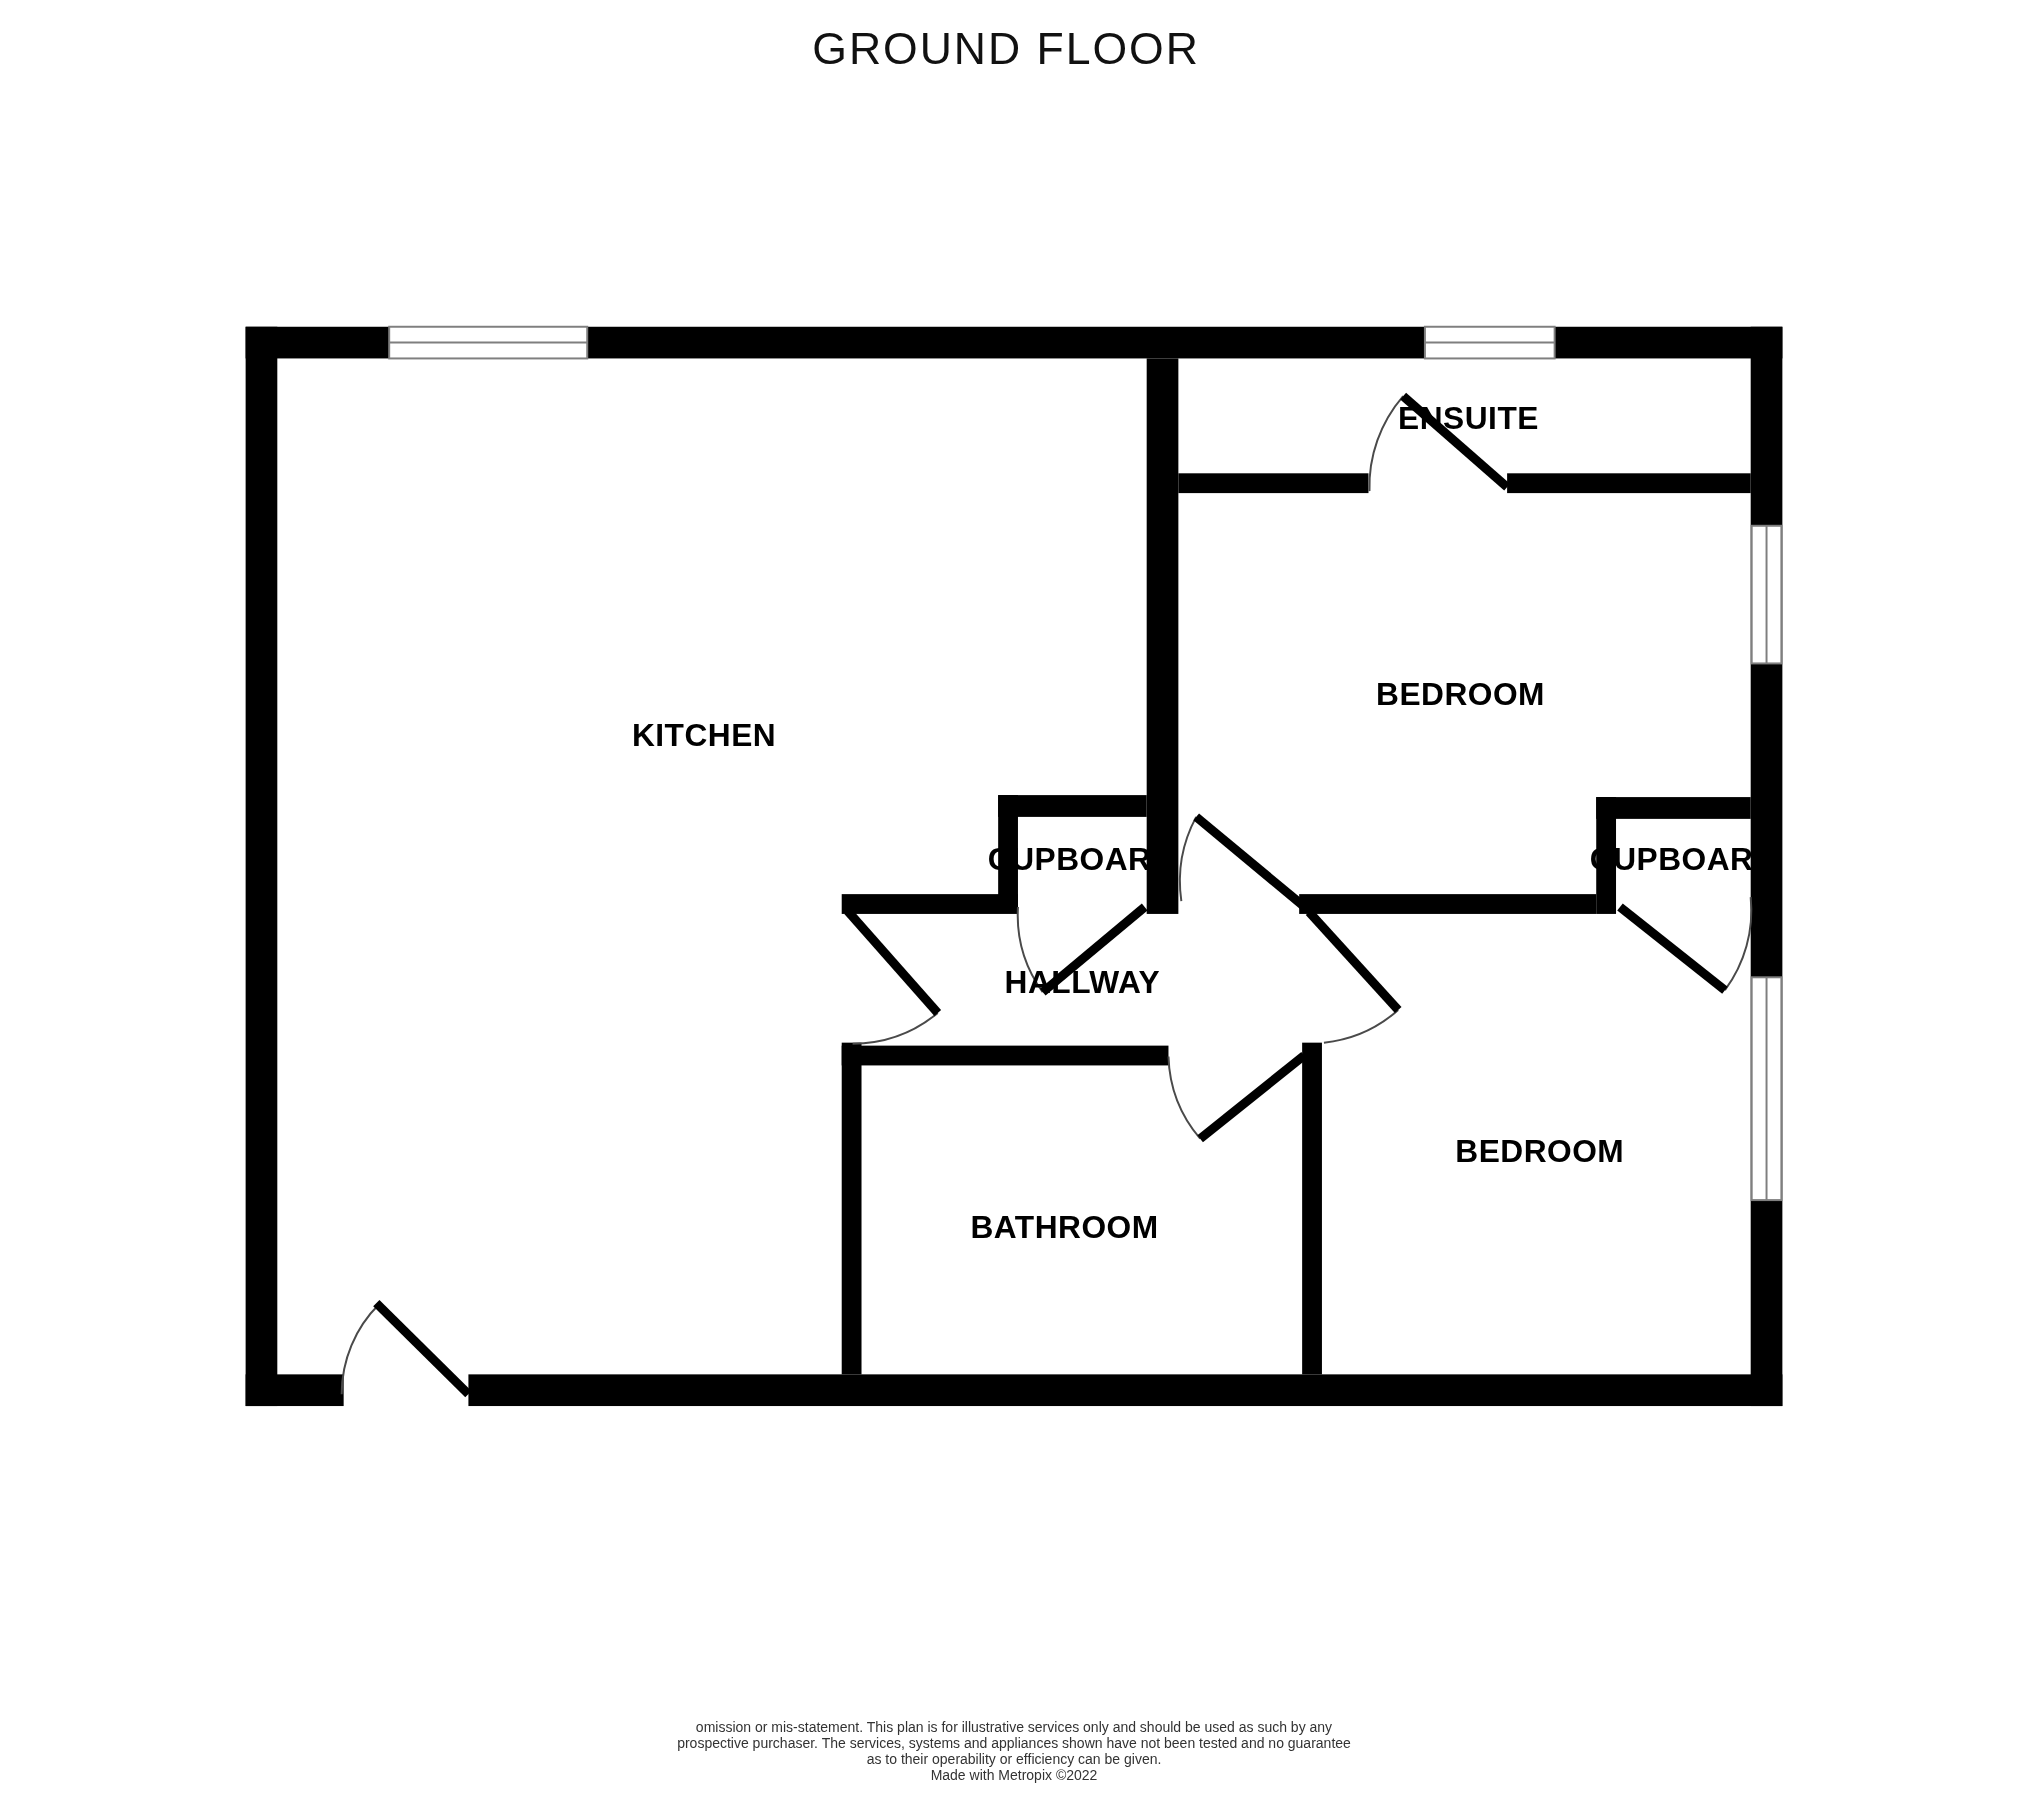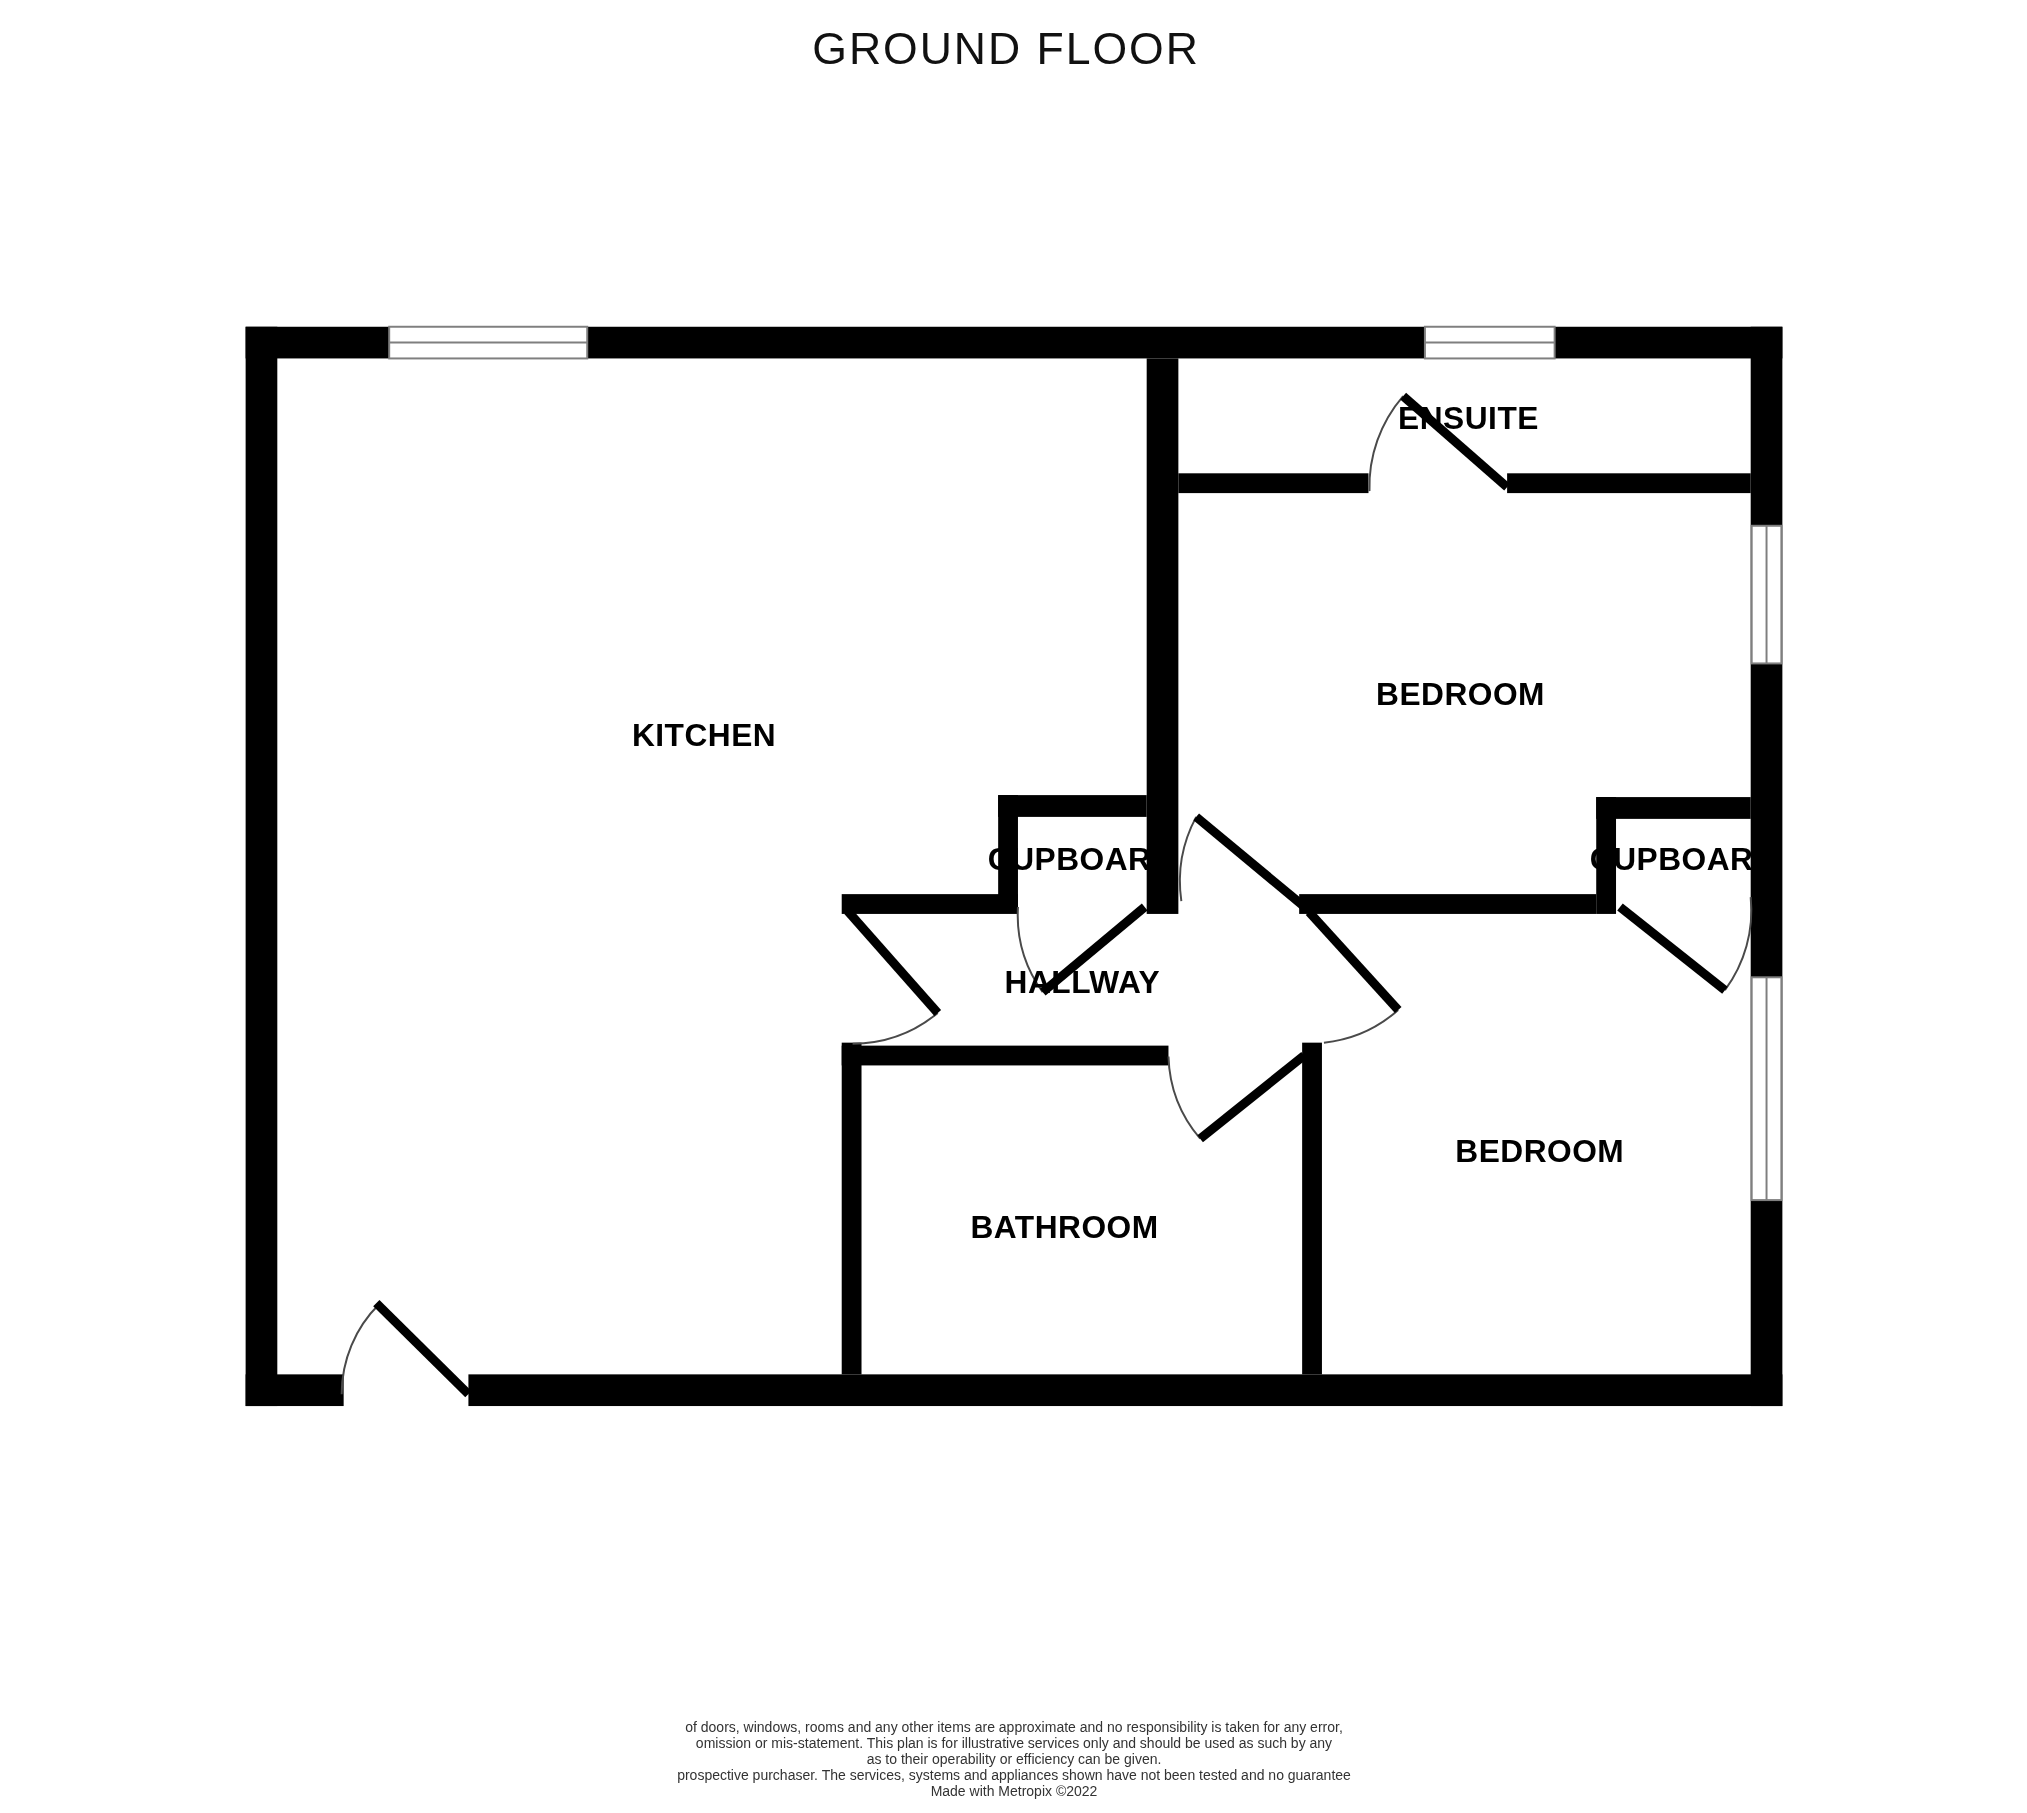--- a/index.html
+++ b/index.html
@@ -107,20 +107,19 @@
       <text class="room-label" x="711" y="753" text-anchor="middle">KITCHEN</text>
       <text class="room-label" x="1483" y="433" text-anchor="middle">ENSUITE</text>
       <text class="room-label" x="1475" y="712" text-anchor="middle">BEDROOM</text>
       <text class="room-label" x="1093" y="1003" text-anchor="middle">HALLWAY</text>
       <text class="room-label" x="1075" y="1250" text-anchor="middle">BATHROOM</text>
       <text class="room-label" x="1555" y="1174" text-anchor="middle">BEDROOM</text>
     </g>
   </svg>
 
   <div id="disclaimer">
-    <div>of doors, windows, rooms and any other items are approximate and no responsibility is taken for any error,</div>
     <div>omission or mis-statement. This plan is for illustrative services only and should be used as such by any</div>
+    <div>prospective purchaser. The services, systems and appliances shown have not been tested and no guarantee</div>
     <div>as to their operability or efficiency can be given.</div>
-    <div>prospective purchaser. The services, systems and appliances shown have not been tested and no guarantee</div>
     <div>Made with Metropix ©2022</div>
   </div>
 </div>
 
 
 </body></html>

